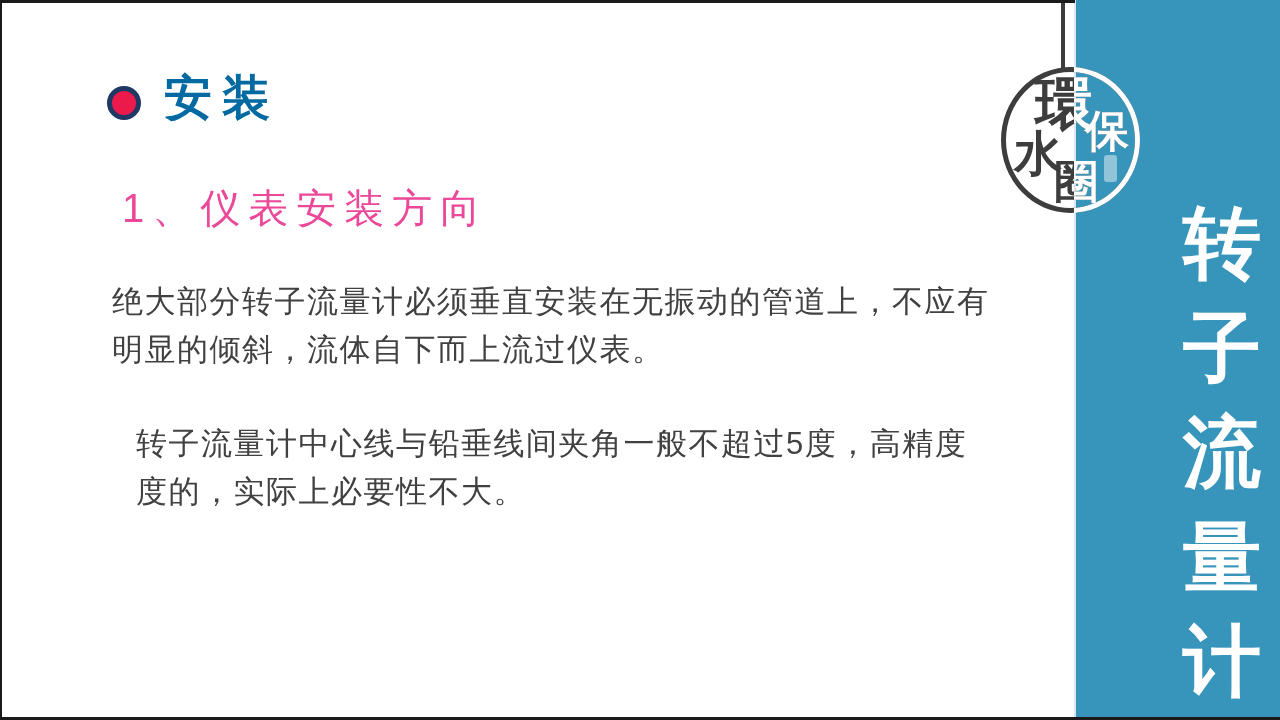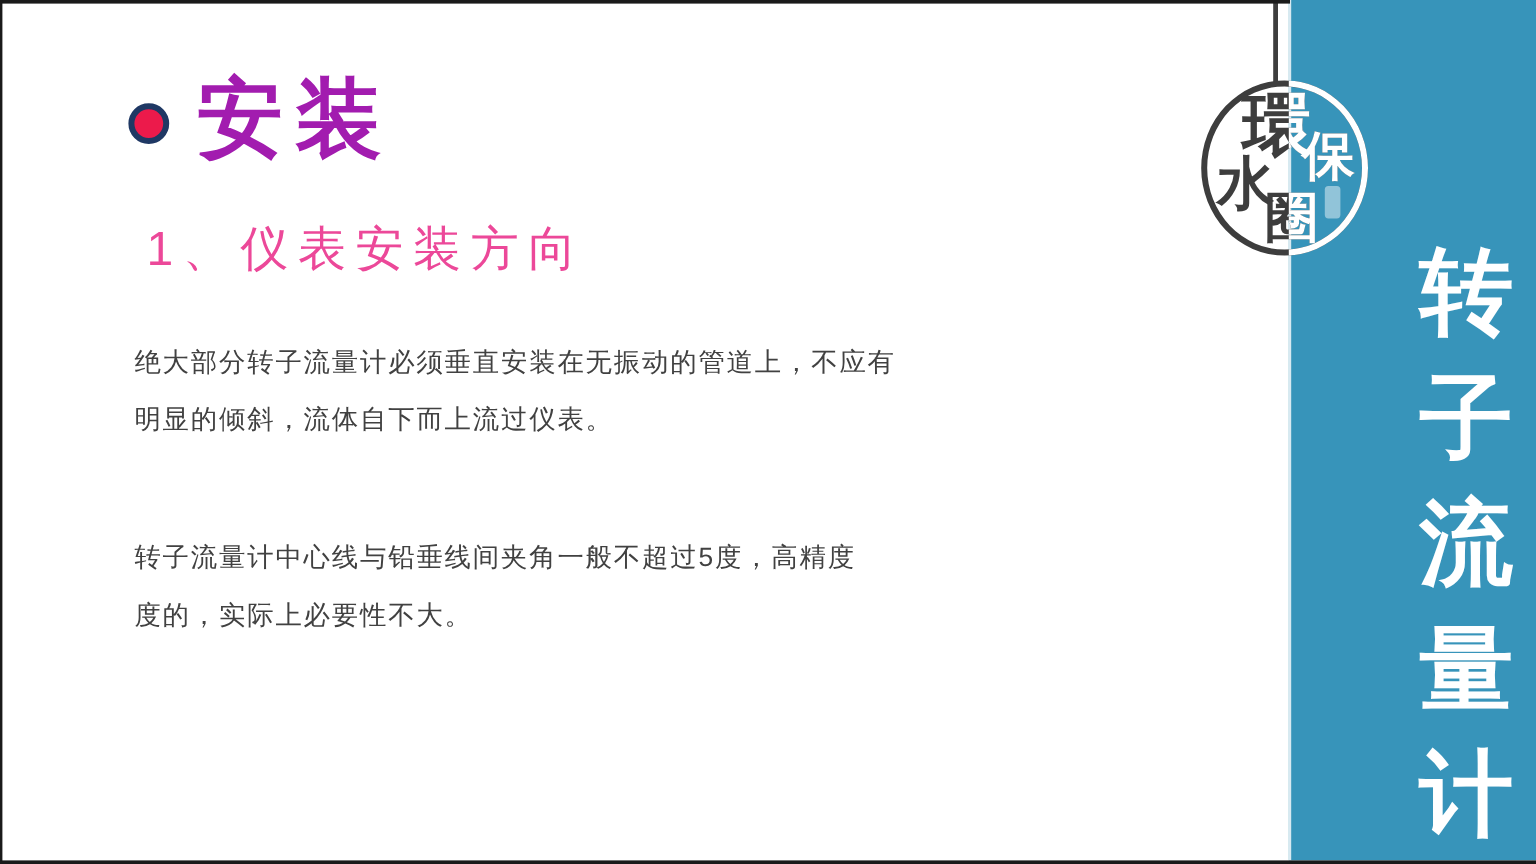--- a/index.html
+++ b/index.html
@@ -13,33 +13,33 @@
   .edge-left{left:0;top:0;width:2px;height:720px;z-index:4;}
   .edge-bottom{left:0;bottom:0;width:1280px;height:3px;z-index:6;}
 
   
   .bullet{
     position:absolute;left:107px;top:86px;width:34px;height:34px;
     border-radius:50%;background:#EC1A4B;border:5px solid #1F3864;
     box-sizing:border-box;
   }
   .title{
-    position:absolute;left:164px;top:58px;font-size:72px;font-weight:800;
-    letter-spacing:10px;color:#a21caf;line-height:1.15;white-space:nowrap;
+    position:absolute;left:164px;top:70px;font-size:48px;font-weight:800;
+    letter-spacing:10px;color:#0369a1;line-height:1.15;white-space:nowrap;
   }
   .subtitle{
     position:absolute;left:122px;top:186px;font-size:40px;font-weight:400;
     letter-spacing:8px;color:#ec4899;line-height:1.1;white-space:nowrap;
   }
 
   
-  .para{position:absolute;left:112px;font-size:22px;letter-spacing:1.5px;color:#414141;}
+  .para{position:absolute;left:112px;font-size:31px;letter-spacing:1.5px;color:#414141;}
   .tline{height:48px;line-height:48px;white-space:nowrap;}
   .para1{top:278px;}
-  .para2{top:441px;}
+  .para2{top:420px;margin-left:24px;}
 
   
   .band{
     position:absolute;left:1074px;top:0;width:206px;height:717px;
     background:#3794BA;border-left:2px solid #D8E9F1;box-sizing:border-box;z-index:1;
   }
   .band-text{
     position:absolute;left:102px;top:204px;width:88px;height:496px;
     display:flex;flex-direction:column;justify-content:space-between;align-items:center;
     color:#ffffff;font-weight:800;font-size:78px;line-height:1;

